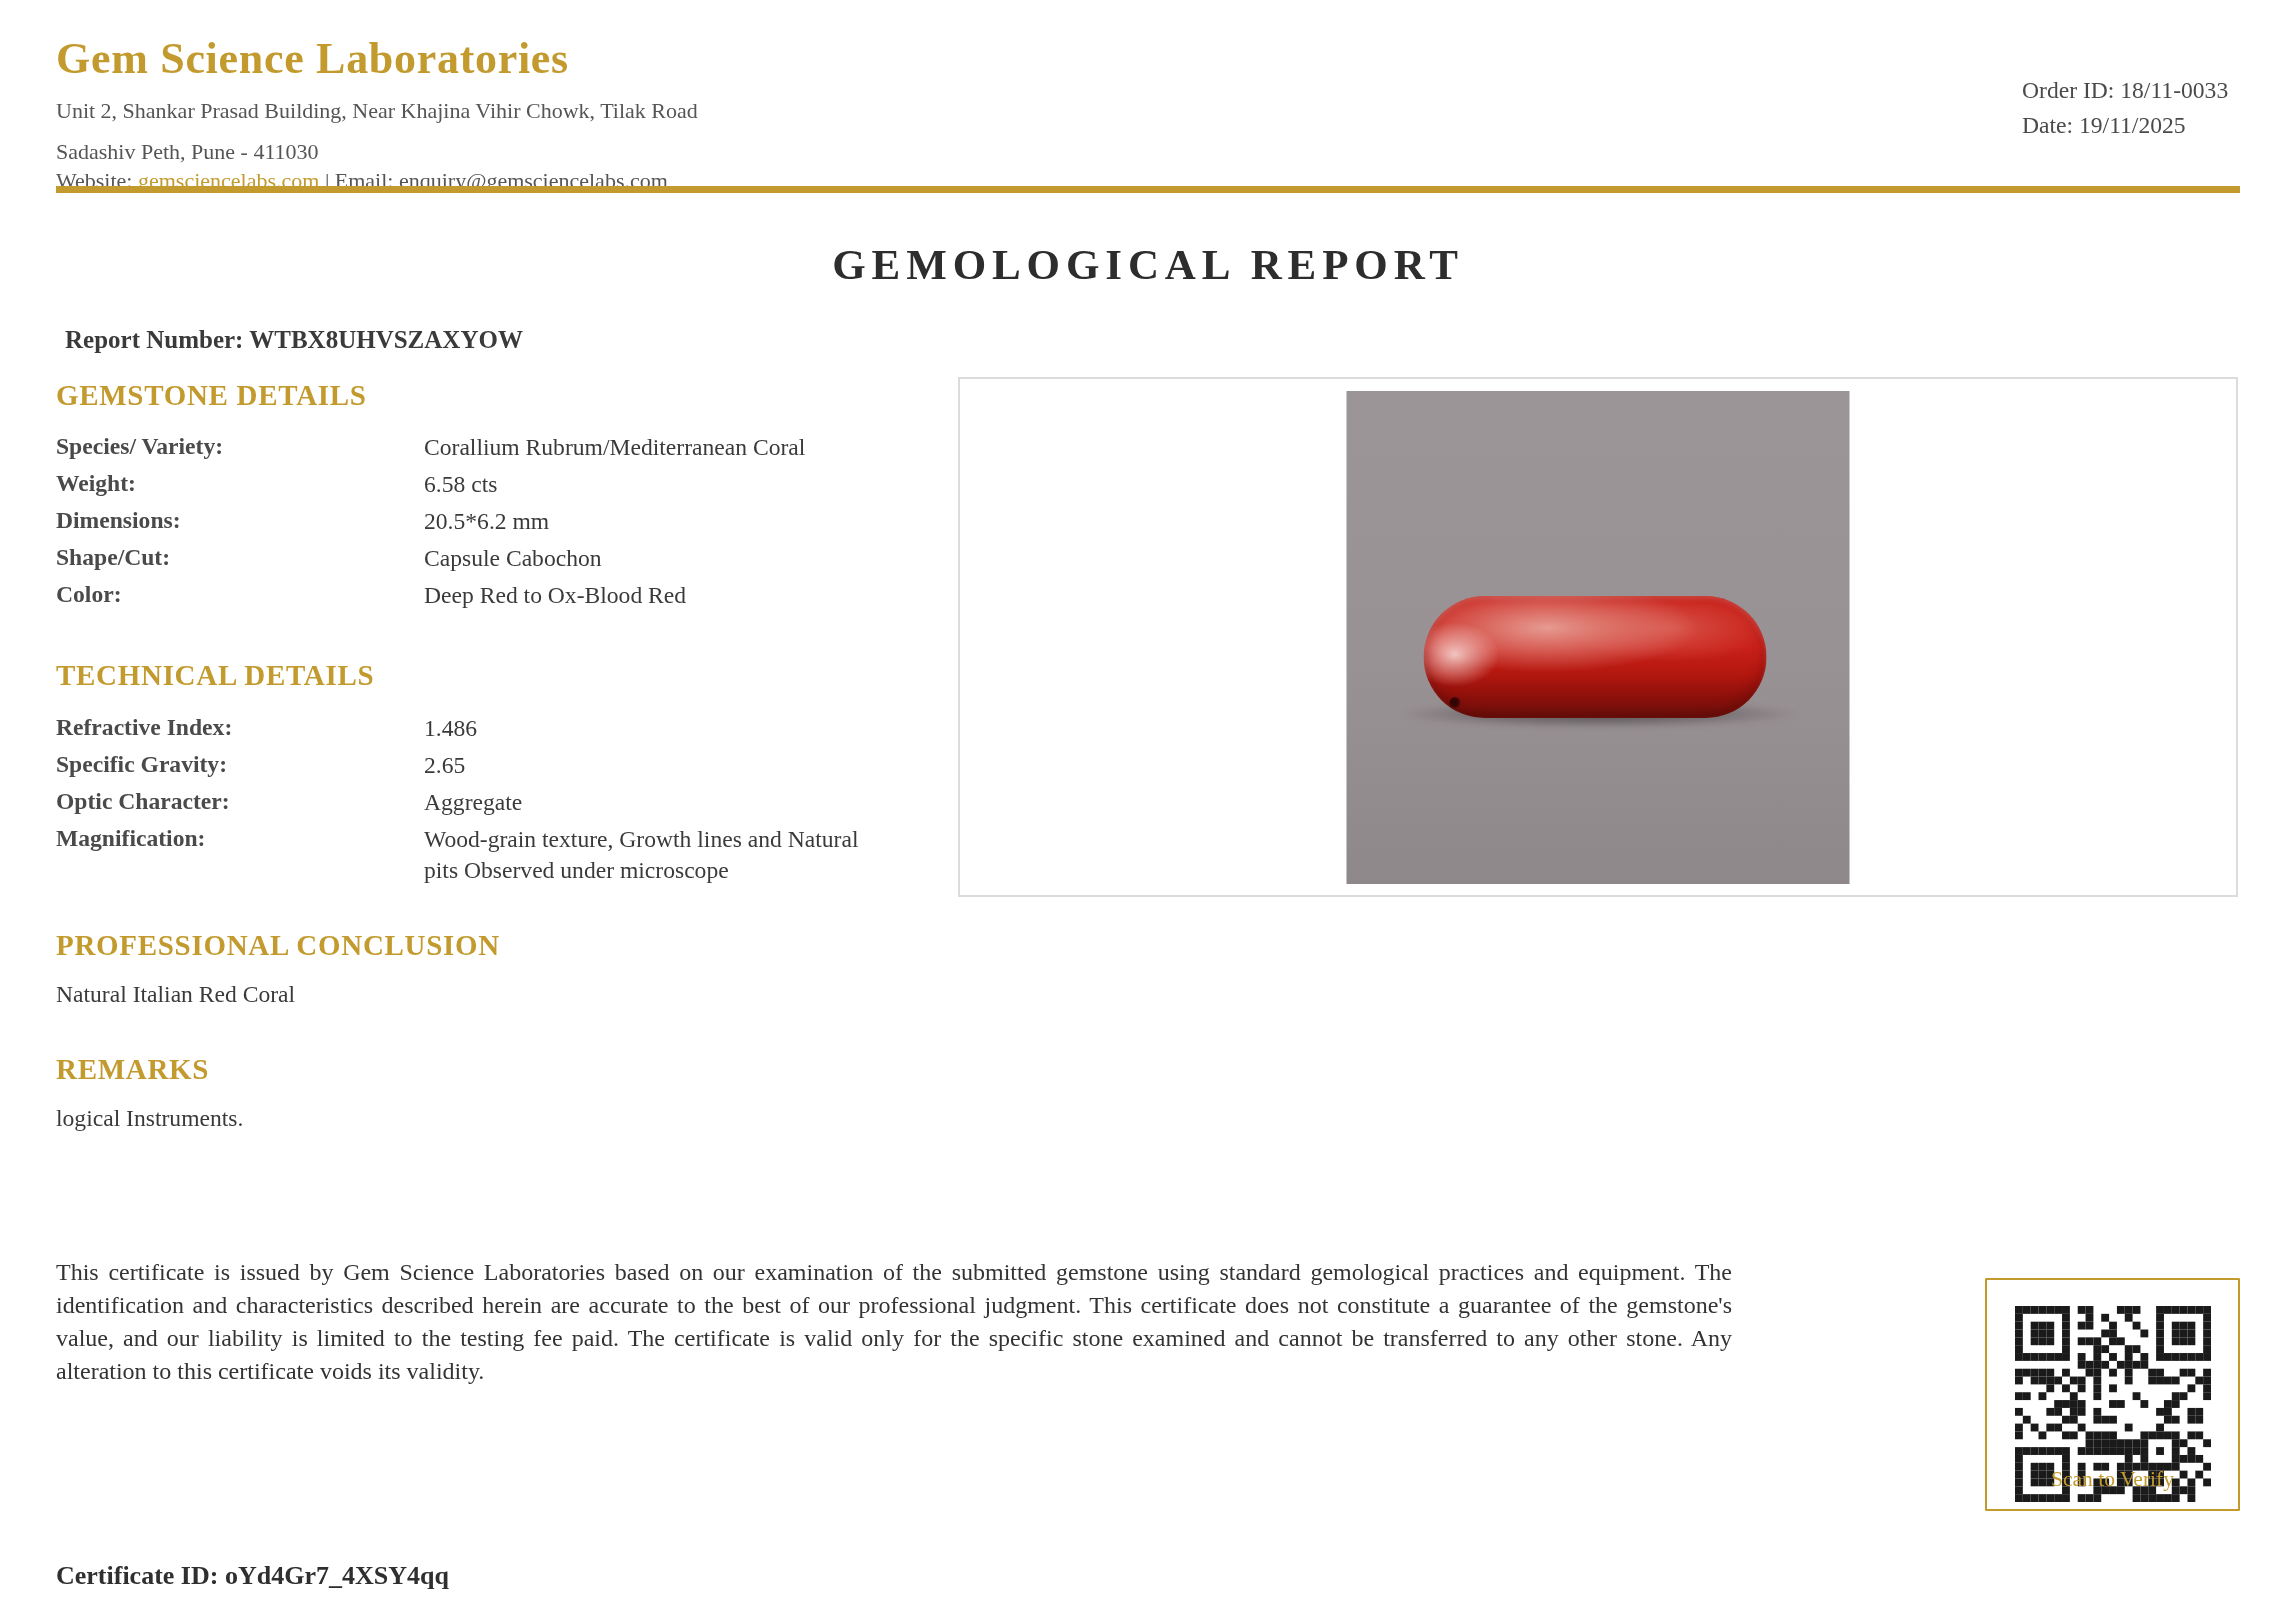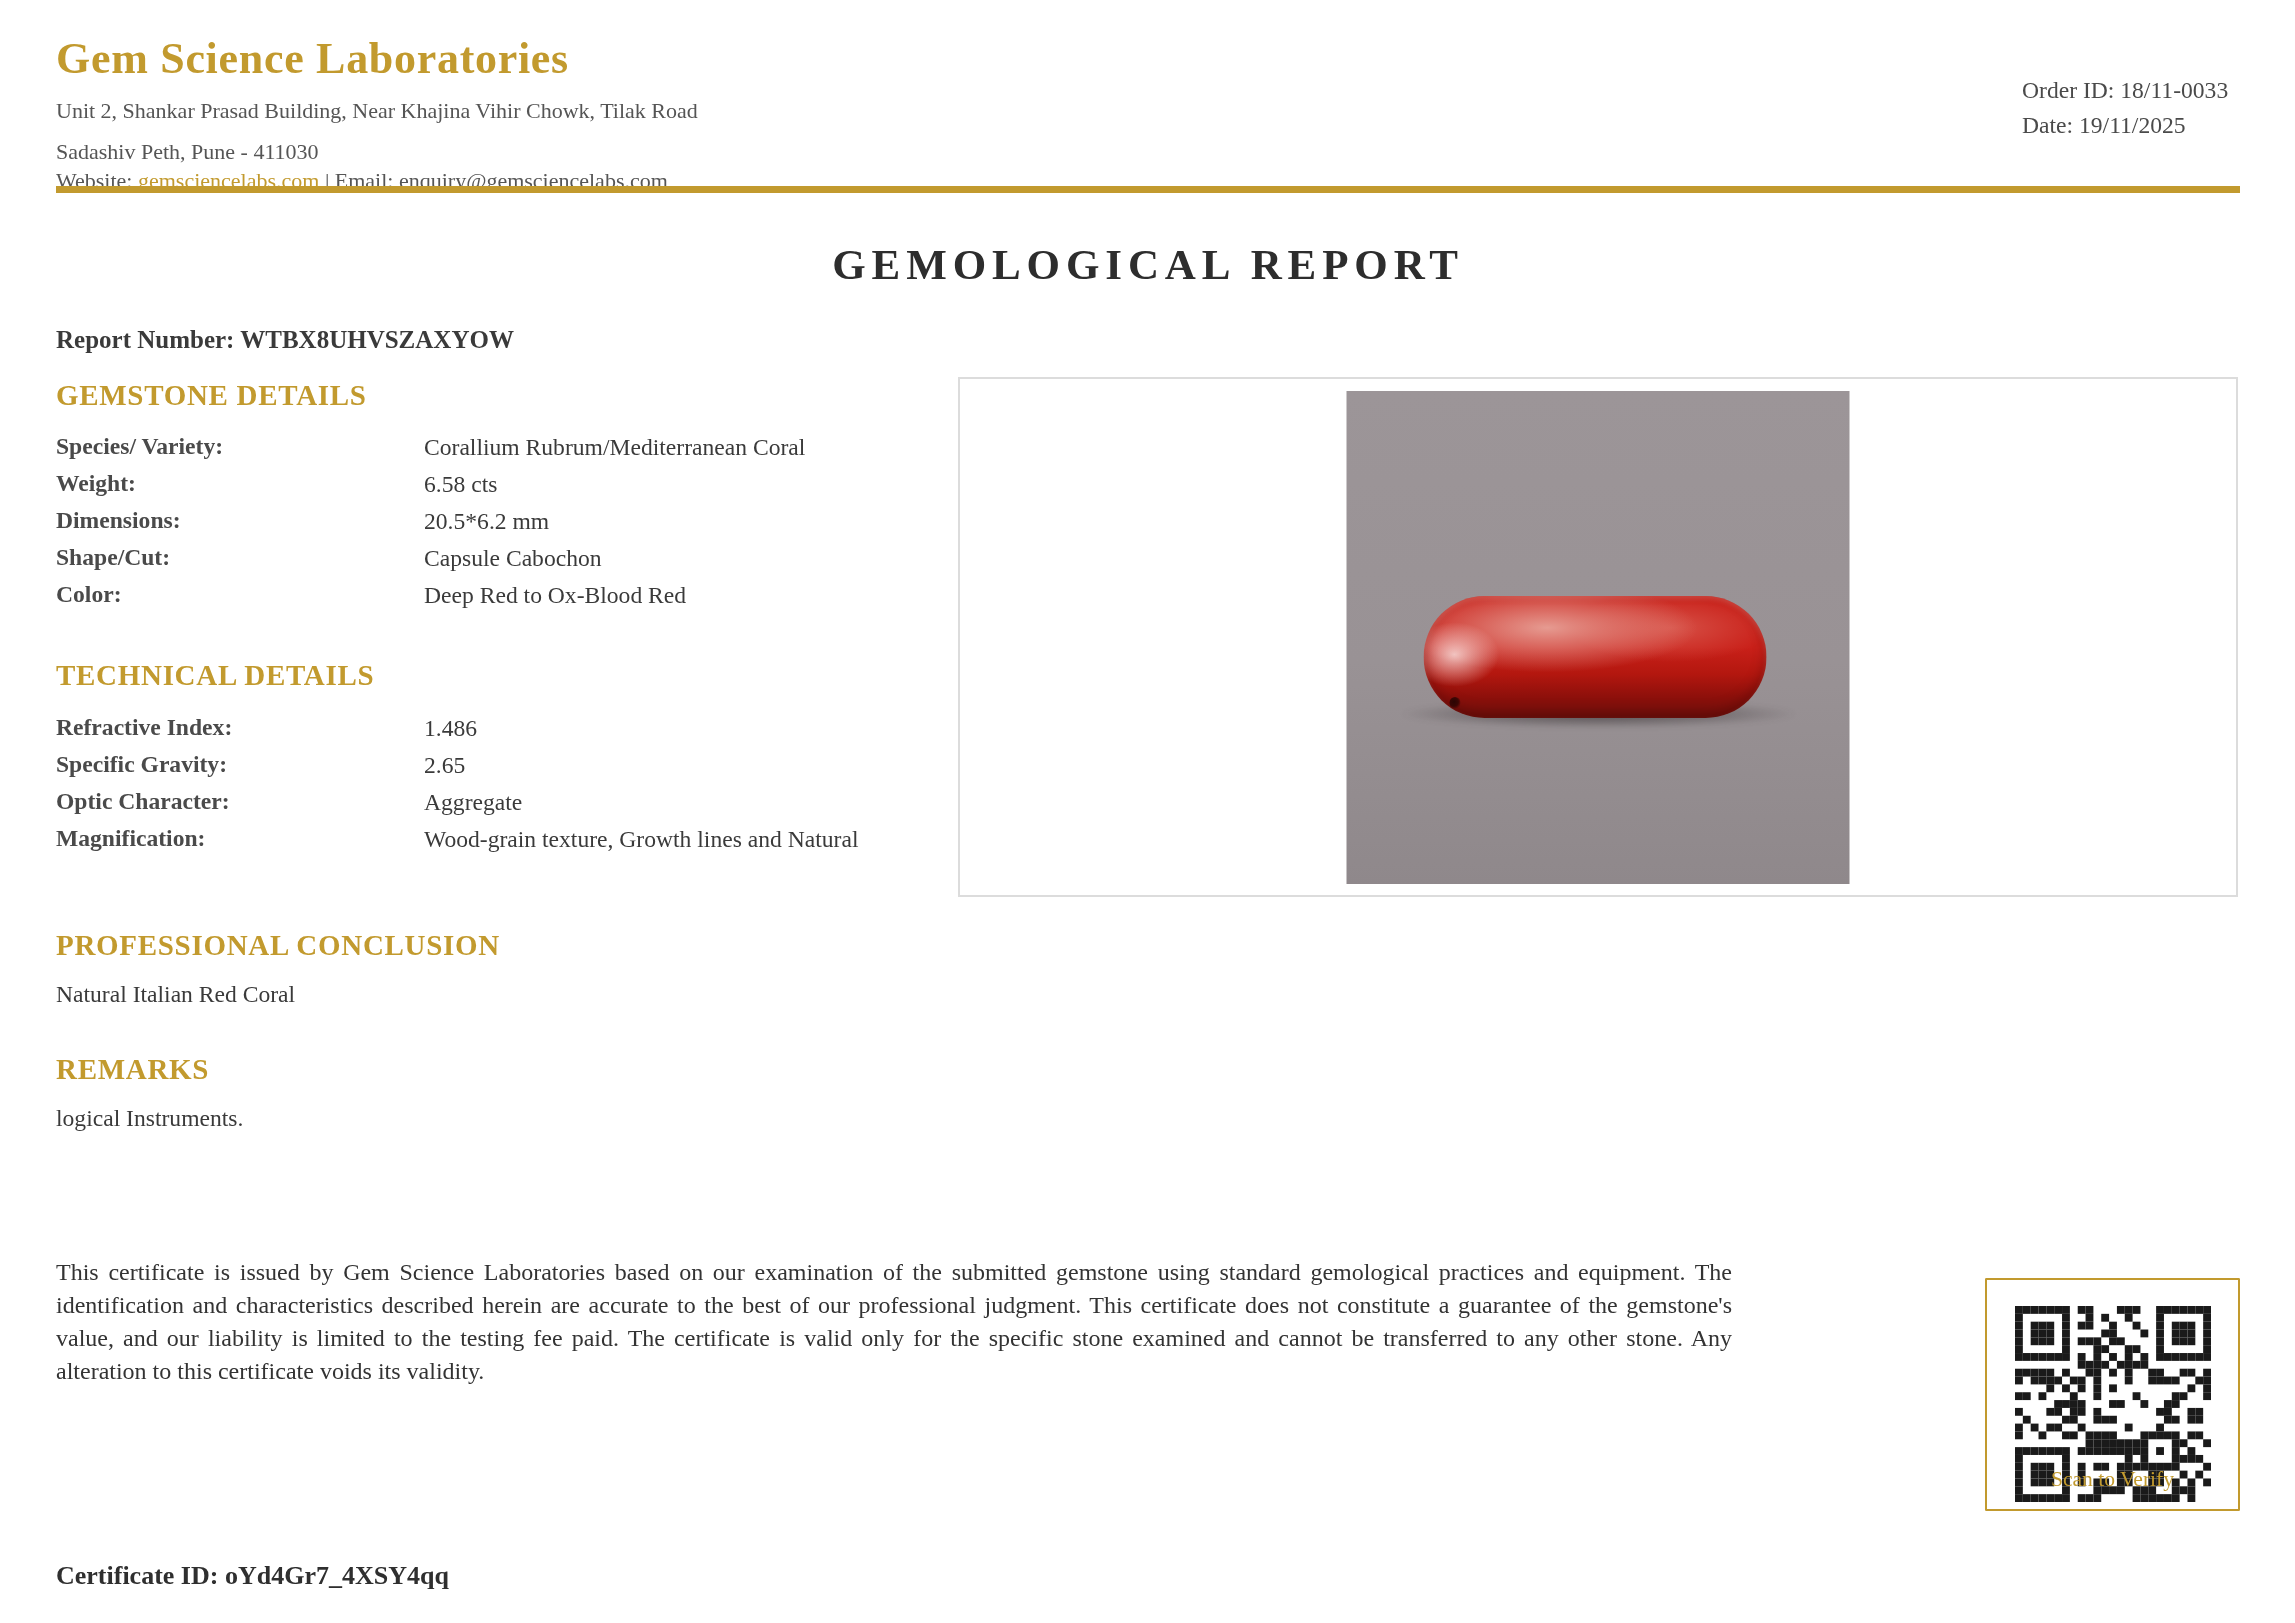--- a/index.html
+++ b/index.html
@@ -28,21 +28,21 @@
     position:absolute;left:56px;top:186px;width:2184px;height:6.5px;
     background:var(--gold);
   }
   
   .report-title{
     position:absolute;left:56px;top:243px;width:2184px;
     text-align:center;font-size:43px;font-weight:bold;color:var(--title_text);
     letter-spacing:5.9px;line-height:43px;
   }
   .report-number{
-    position:absolute;left:56px;top:326px;
+    position:absolute;left:65px;top:326px;
     font-size:25px;font-weight:bold;color:var(--body_text);
   }
   
   .sec-heading{
     position:absolute;left:56px;
     font-size:29px;font-weight:bold;color:var(--gold);
     letter-spacing:0.7px;line-height:31px;
   }
   
   .detail-rows{position:absolute;left:56px;width:877px;}
@@ -166,20 +166,21 @@
       <div class="d-value">2.65</div>
     </div>
     <div class="detail-row">
       <div class="d-label">Optic Character:</div>
       <div class="d-value">Aggregate</div>
     </div>
     <div class="detail-row tall">
       <div class="d-label">Magnification:</div>
       <div class="d-value">
         <div>Wood-grain texture, Growth lines and Natural</div>
+        <div>pits Observed under microscope</div>
       </div>
     </div>
   </div>
 
   <div class="sec-heading" style="top:930px;">PROFESSIONAL CONCLUSION</div>
   <div class="conclusion-text">Natural Italian Red Coral</div>
 
   <div class="sec-heading" style="top:1054px;">REMARKS</div>
   <div class="remarks-block">
     <div class="remark-line">logical Instruments.</div>

